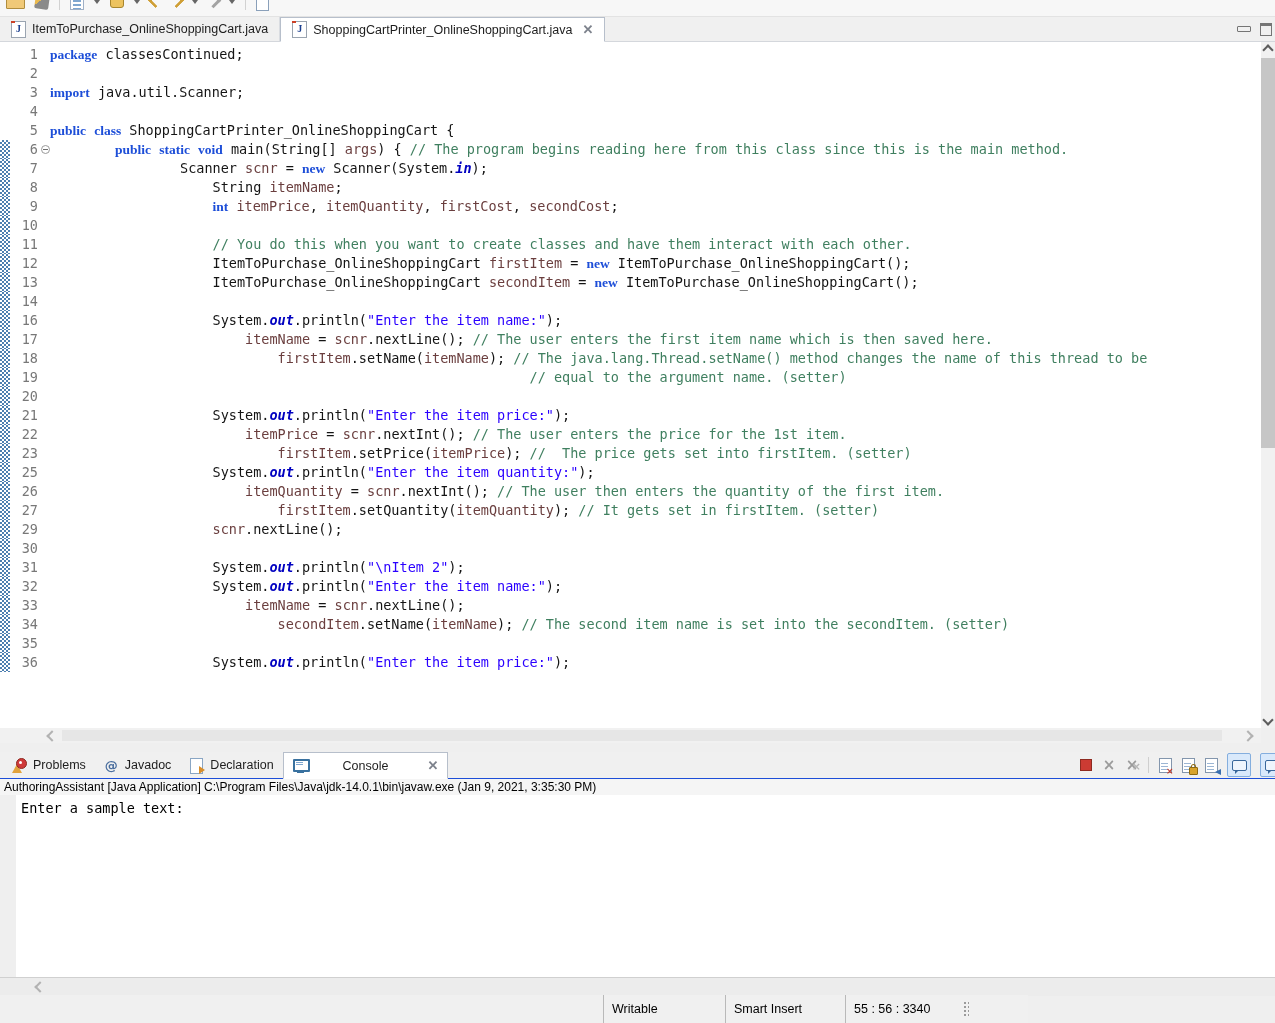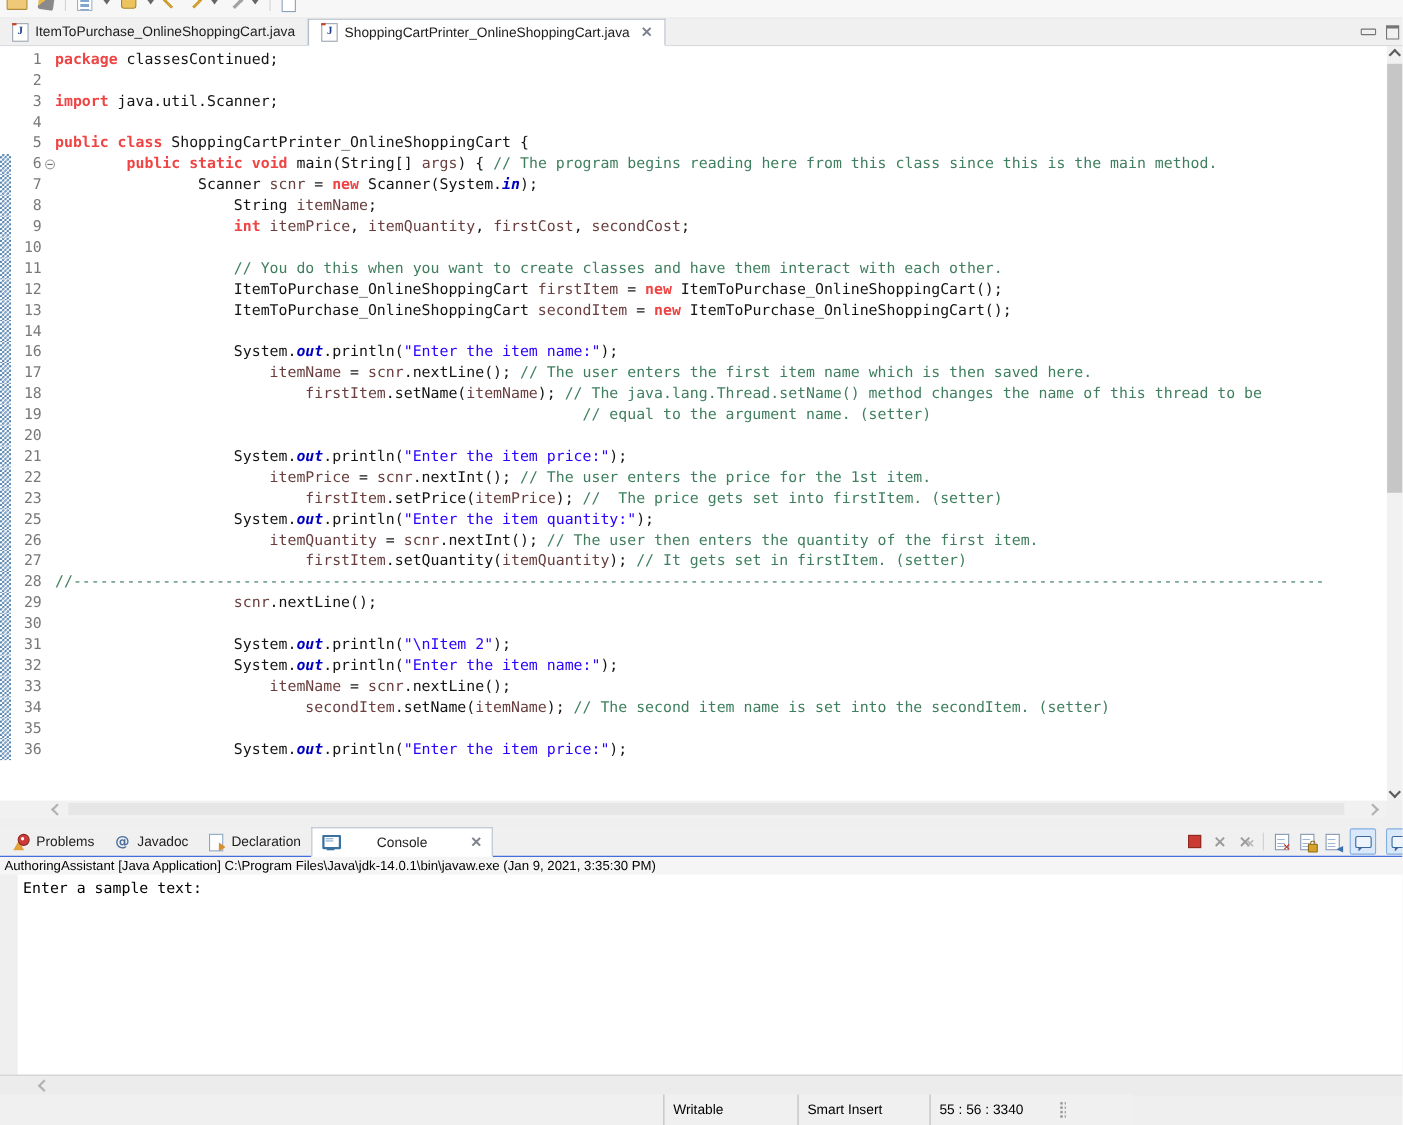--- a/index.html
+++ b/index.html
@@ -68,21 +68,21 @@
   #vscroll .arr{position:absolute;left:0;width:14px;height:16px;display:flex;align-items:center;justify-content:center;}
   #vscroll .arr.top{top:0;}
   #vscroll .arr.bottom{bottom:0;}
   #vthumb{position:absolute;left:0;top:16px;width:14px;height:390px;background:#c6c6c6;}
   #ehscroll{position:absolute;left:0;top:728px;width:1261px;height:15px;background:#f1f1f1;}
   #ehscroll .arr{position:absolute;top:0;height:15px;width:16px;display:flex;align-items:center;justify-content:center;}
   #ehthumb{position:absolute;left:62px;top:2px;height:11px;width:1160px;background:#e6e6e6;}
 
   
   #console-tabbar{position:absolute;left:0;top:752px;width:1275px;height:26px;background:#f0f0f0;
-    border-bottom:1px solid #1d4ed8;display:flex;align-items:stretch;}
+    border-bottom:6px solid #1d4ed8;display:flex;align-items:stretch;}
   .vtab{display:flex;align-items:center;gap:6px;padding:0 9px;font-size:12.5px;color:#1d1d1d;white-space:nowrap;}
   .vtab.first{margin-left:3px;}
   .vtab.active{background:#fff;border:1px solid #b7bfcb;border-bottom:1px solid #fff;margin-bottom:-1px;gap:35px;}
   .vicon{position:relative;width:15px;height:15px;flex:none;}
   .p-tri{position:absolute;left:0;bottom:0;width:0;height:0;border-left:5px solid transparent;border-right:5px solid transparent;border-bottom:9px solid #e2a33d;}
   .p-dot{position:absolute;right:0;top:0;width:9px;height:9px;border-radius:50%;background:#cf3a3a;border:1px solid #8e2a20;}
   .p-dot:after{content:"";position:absolute;left:2px;top:2px;width:3px;height:3px;border-radius:50%;background:#fff;}
   .jd-at{font:bold 13px/15px "DejaVu Sans",sans-serif;color:#4a6e9e;text-align:center;width:15px;}
   .decl-page{position:absolute;left:1px;top:0;width:11px;height:14px;background:#fff;border:1px solid #8aa6c4;}
   .decl-page:after{content:"";position:absolute;right:-3px;bottom:-1px;width:0;height:0;border-top:4px solid transparent;border-bottom:4px solid transparent;border-left:6px solid #d98e2b;}
@@ -117,21 +117,21 @@
 
   
   #status-bar{position:absolute;left:0;top:995px;width:1028px;height:28px;background:#f0f0f0;font-size:12.5px;color:#000;}
   .scell{position:absolute;top:0;height:28px;display:flex;align-items:center;border-left:1px solid #b9b9b9;padding-left:8px;}
   #sb-writable{left:603px;width:122px;}
   #sb-insert{left:725px;width:120px;}
   #sb-pos{left:845px;width:118px;}
   #sb-grip{position:absolute;left:963px;top:6px;width:6px;height:16px;
     background-image:radial-gradient(circle,#9a9a9a 1px,transparent 1.4px);background-size:4px 4px;}
 </style>
-<style>.tk-k{color:#ef4444;}.tk-s{color:#2a00ff;}.tk-c{color:#3f7f5f;}.tk-v{color:#6a3e3e;}.tk-f{color:#0000c0;}.tk-d{color:#141414;}.tk-k{font-weight:bold;}.tk-f{font-weight:bold;font-style:italic;text-align:right;}</style></head>
+<style>.tk-k{color:#1d4ed8;font-family:Liberation Serif, serif;}.tk-s{color:#2a00ff;}.tk-c{color:#3f7f5f;}.tk-v{color:#6a3e3e;}.tk-f{color:#0000c0;}.tk-d{color:#141414;}.tk-k{font-weight:bold;}.tk-f{font-weight:bold;font-style:italic;text-align:right;}</style></head>
 <body>
 
 <div id="top-toolbar">
   <div class="ticon-row">
     <span class="tico t-folder"></span>
     <span class="tico t-brush"></span>
     <span class="tico t-sep"></span>
     <span class="tico t-check"></span>
     <span class="tico t-caret"></span>
     <span class="tico t-jar"></span>
@@ -309,26 +309,20 @@
         <span class="codecell"><span class="tk-d">                        </span><span class="tk-v">itemQuantity</span><span class="tk-d"> = </span><span class="tk-v">scnr</span><span class="tk-d">.nextInt(); </span><span class="tk-c">// The user then enters the quantity of the first item.</span></span>
       </div>
       <div class="crow">
         <span class="range hatch"></span>
         <span class="ln">27</span>
         <span class="foldcol"></span>
         <span class="codecell"><span class="tk-d">                            </span><span class="tk-v">firstItem</span><span class="tk-d">.setQuantity(</span><span class="tk-v">itemQuantity</span><span class="tk-d">); </span><span class="tk-c">// It gets set in firstItem. (setter)</span></span>
       </div>
       <div class="crow">
         <span class="range hatch"></span>
-        <span class="ln">28</span>
-        <span class="foldcol"></span>
-        <span class="codecell"><span class="tk-c">//--------------------------------------------------------------------------------------------------------------------------------------------</span></span>
-      </div>
-      <div class="crow">
-        <span class="range hatch"></span>
         <span class="ln">29</span>
         <span class="foldcol"></span>
         <span class="codecell"><span class="tk-d">                    </span><span class="tk-v">scnr</span><span class="tk-d">.nextLine();</span></span>
       </div>
       <div class="crow">
         <span class="range hatch"></span>
         <span class="ln">30</span>
         <span class="foldcol"></span>
         <span class="codecell"></span>
       </div>

